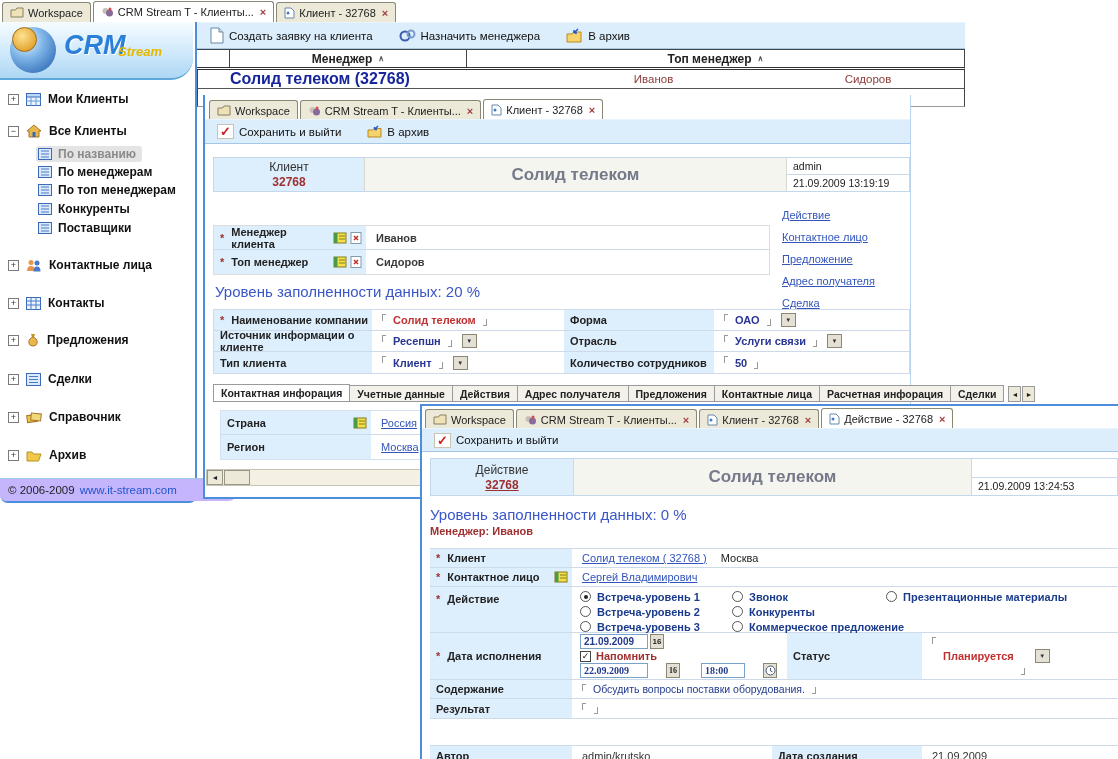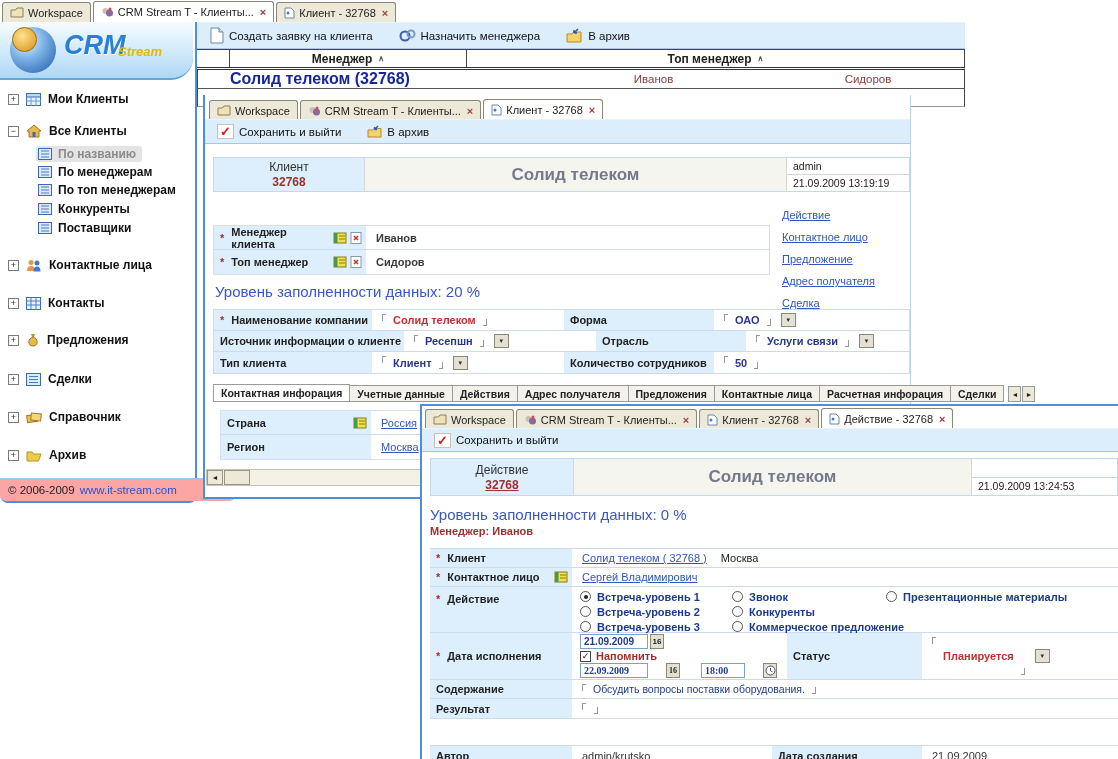--- a/index.html
+++ b/index.html
@@ -31,21 +31,21 @@
   .coin { position:absolute; left:2px; top:0px; width:25px; height:25px; border-radius:50%;
           background:radial-gradient(circle at 40% 35%, #ffe290, #d89010); border:1px solid #a06a10; }
   .logo-crm { position:absolute; left:64px; top:8px; font-size:27px; font-weight:bold; font-style:italic; color:#2a7fd8;
               text-shadow:1px 1px 0 #fff; }
   .logo-stream { position:absolute; left:118px; top:22px; font-size:13px; font-weight:bold; font-style:italic; color:#e6b800; }
   .nav-item { position:absolute; left:8px; display:flex; align-items:center; gap:7px; font-size:12px; font-weight:bold; color:#111; cursor:pointer; }
   .expander { width:11px; height:11px; border:1px solid #7a7a7a; background:#fff; font-size:9px; line-height:9px;
               text-align:center; color:#333; font-weight:normal; flex:0 0 auto; }
   .nav-child { position:absolute; left:36px; display:flex; align-items:center; gap:6px; font-size:12px; font-weight:bold; color:#111; cursor:pointer; padding:1px 6px 1px 2px; }
   .nav-child.selected { background:#e4e4e4; color:#8a8a8a; border-radius:3px; }
-  .side-footer { position:absolute; left:0; top:456px; width:235px; height:23px; background:#fca5a5;
+  .side-footer { position:absolute; left:0; top:456px; width:235px; height:23px; background:#c4b5fd;
                  border-top:1px solid #9cc8ea; display:flex; align-items:center; gap:5px; padding-left:8px; font-size:11.5px; border-radius:0 0 6px 6px; }
   .side-footer a { color:#2255cc; }
 
   
   .grid-head { position:absolute; left:197px; top:49px; width:768px; height:21px; display:flex;
                border-top:1px solid #444; border-bottom:3px double #333; border-right:1px solid #444; background:#fff; }
   .grid-head .gc { display:flex; align-items:center; justify-content:center; gap:6px; font-size:12px; font-weight:bold;
                    border-left:1px solid #444; height:100%; }
   .sortg { font-size:8px; color:#555; }
   .grid-row { position:absolute; left:197px; top:70px; width:768px; height:19px; display:flex; align-items:center;
@@ -473,21 +473,21 @@
         </div>
         <div class="bluelabel" style="width:150px;">Форма</div>
         <div class="fval" style="flex:1;">
           <span class="m1"></span>
             <span class="navy">ОАО</span>
             <span class="m2"></span>
           <span class="ddbtn">▼</span>
         </div>
       </div>
       <div class="frow" style="height:21px;">
-        <div class="bluelabel" style="width:190px;">Источник информации о клиенте</div>
+        <div class="bluelabel" style="width:158px;">Источник информации о клиенте</div>
         <div class="fval" style="width:192px;">
           <span class="m1"></span>
             <span class="navy">Ресепшн</span>
             <span class="m2"></span>
           <span class="ddbtn">▼</span>
         </div>
         <div class="bluelabel" style="width:150px;">Отрасль</div>
         <div class="fval" style="flex:1;">
           <span class="m1"></span>
             <span class="navy">Услуги связи</span>

